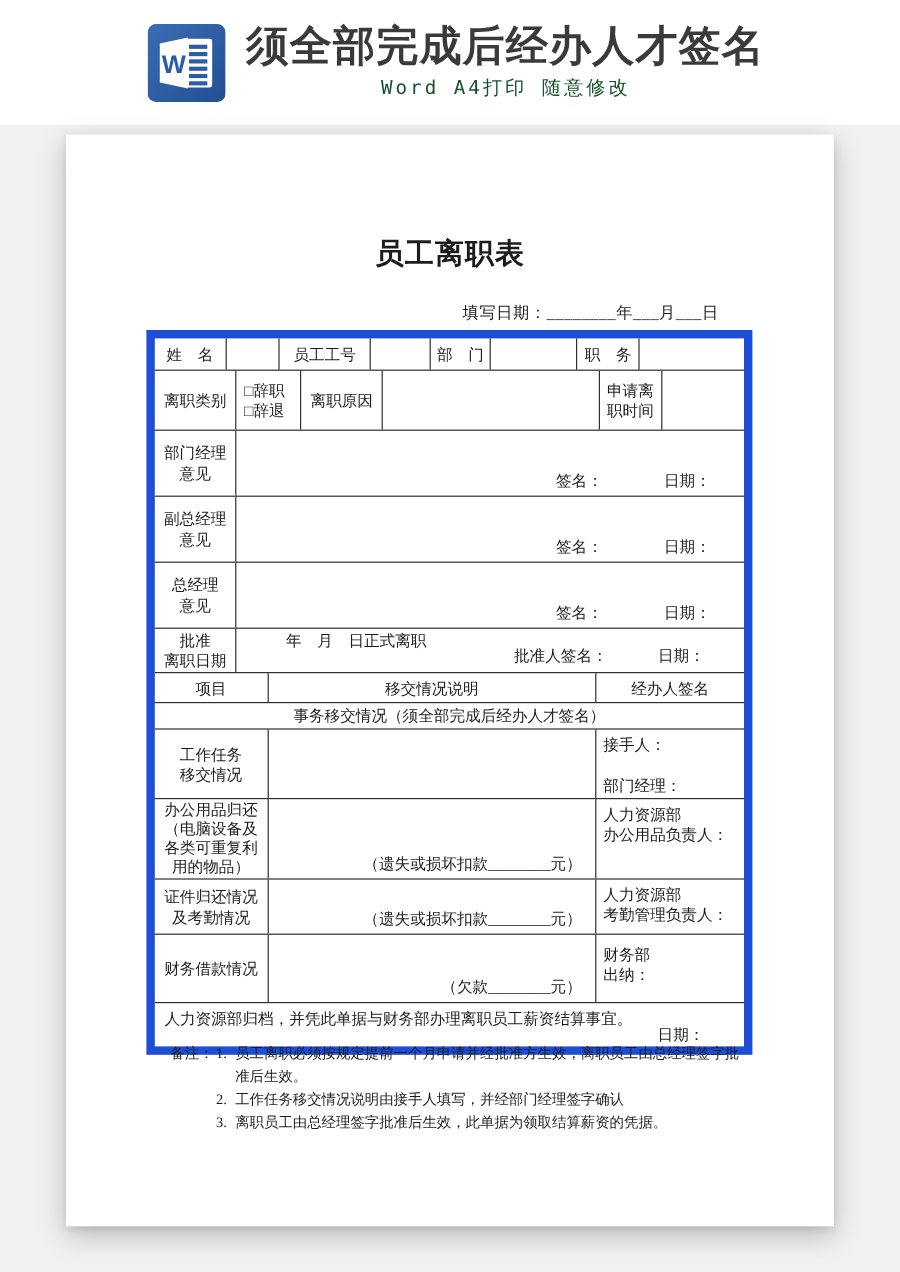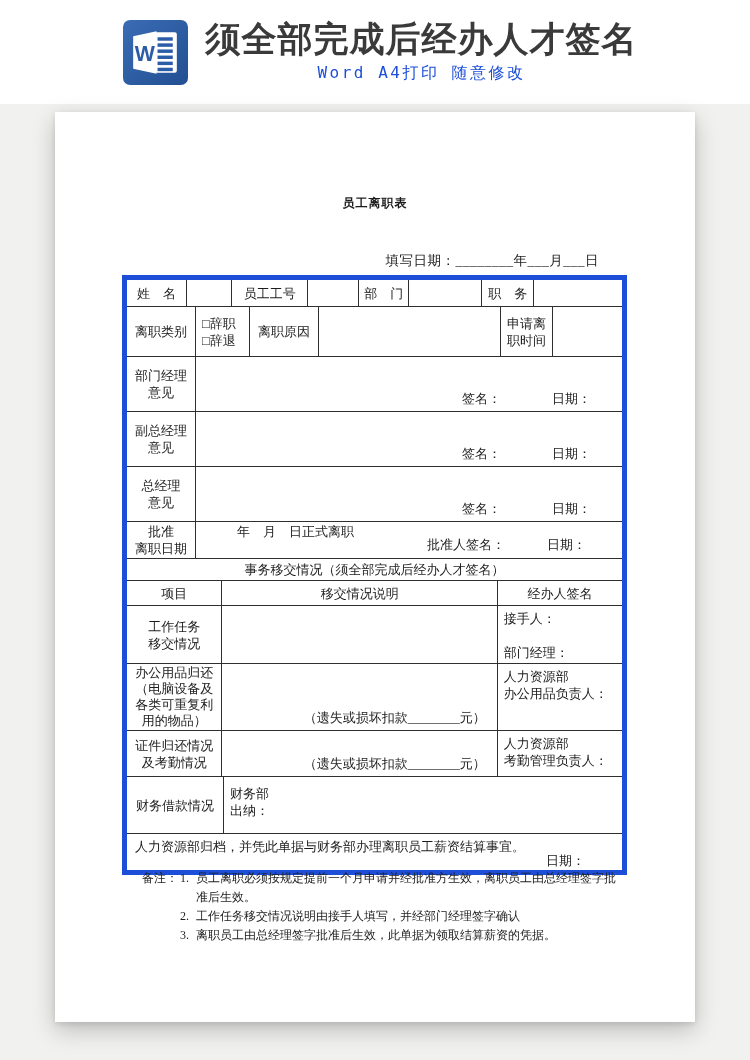--- a/index.html
+++ b/index.html
@@ -19,40 +19,40 @@
   }
   .banner-inner{display:flex;align-items:center;gap:18px;margin-left:10px;}
   .word-icon{width:65px;height:65px;display:block;}
   .banner-text{display:flex;flex-direction:column;align-items:center;}
   .banner-title{
     font-family:"Liberation Sans","DejaVu Sans",sans-serif;
     font-size:35px;font-weight:600;color:#3a3a3a;line-height:38px;letter-spacing:1px;
   }
   .banner-subtitle{
     font-family:"DejaVu Sans Mono","Liberation Mono",monospace;
-    font-size:16px;color:#1d4ed8;letter-spacing:2.5px;margin-top:5px;
+    font-size:16px;color:#14532d;letter-spacing:2.5px;margin-top:5px;
   }
   
   .page{
     position:absolute;left:55px;top:112px;width:640px;height:910px;
     background:#ffffff;
     box-shadow:0 8px 22px rgba(0,0,0,.22), 0 2px 6px rgba(0,0,0,.10);
   }
   .doc-title{
     position:absolute;top:83px;left:0;width:640px;
-    text-align:center;font-size:12px;font-weight:bold;letter-spacing:1px;
+    text-align:center;font-size:24px;font-weight:bold;letter-spacing:1px;
   }
   .fill-date{
     position:absolute;top:140px;right:96px;
     font-size:13.5px;letter-spacing:.5px;
   }
   
   .ftable{
     position:absolute;left:67px;top:163px;width:505px;
-    border:5px solid #1d4ed8;box-sizing:border-box;
+    border:7px solid #1d4ed8;box-sizing:border-box;
     font-size:13px;line-height:17px;
   }
   .frow{display:flex;border-bottom:1px solid #2f2f2f;box-sizing:border-box;}
   .frow:last-child{border-bottom:none;}
   .fc{
     border-right:1px solid #2f2f2f;box-sizing:border-box;
     display:flex;align-items:center;justify-content:center;
     text-align:center;overflow:hidden;
   }
   .fc:last-child{border-right:none;}
@@ -174,28 +174,28 @@
     <div class="frow h-ap">
       <div class="fc w-l pre">批准
 离职日期</div>
       <div class="fc w-content rel">
         <span class="abs" style="left:41px;bottom:18px;">年　月　日正式离职</span>
         <span class="abs" style="left:231px;bottom:5px;">批准人签名：</span>
         <span class="abs" style="left:351px;bottom:5px;">日期：</span>
       </div>
     </div>
 
-    <div class="frow h-sec">
-      <div class="fc" style="width:503px;">事务移交情况（须全部完成后经办人才签名）</div>
-    </div>
-
     <div class="frow h-hd">
       <div class="fc w-item">项目</div>
       <div class="fc w-desc">移交情况说明</div>
       <div class="fc w-sign">经办人签名</div>
+    </div>
+
+    <div class="frow h-sec">
+      <div class="fc" style="width:503px;">事务移交情况（须全部完成后经办人才签名）</div>
     </div>
 
     <div class="frow h-t1">
       <div class="fc w-item pre">工作任务
 移交情况</div>
       <div class="fc w-desc rel desc-cell"></div>
       <div class="fc w-sign pre left-top sign-cell">接手人：
 
 部门经理：</div>
     </div>
@@ -217,20 +217,23 @@
 及考勤情况</div>
       <div class="fc w-desc rel desc-cell">
         <span class="money">（遗失或损坏扣款________元）</span>
       </div>
       <div class="fc w-sign pre left-top sign-cell">人力资源部
 考勤管理负责人：</div>
     </div>
 
     <div class="frow h-t4">
       <div class="fc w-item">财务借款情况</div>
+      <div class="fc w-desc rel desc-cell">
+        <span class="money">（欠款________元）</span>
+      </div>
       <div class="fc w-sign pre left-top sign-cell" style="padding-top:8px;">财务部
 出纳：</div>
     </div>
 
     <div class="frow h-ft">
       <div class="fc rel" style="width:503px;">
         <span class="abs" style="left:8px;top:4px;">人力资源部归档，并凭此单据与财务部办理离职员工薪资结算事宜。</span>
         <span class="abs" style="left:279px;top:18px;margin-top:17px;">经办人签名：</span>
         <span class="abs" style="left:419px;top:18px;">日期：</span>
       </div>

